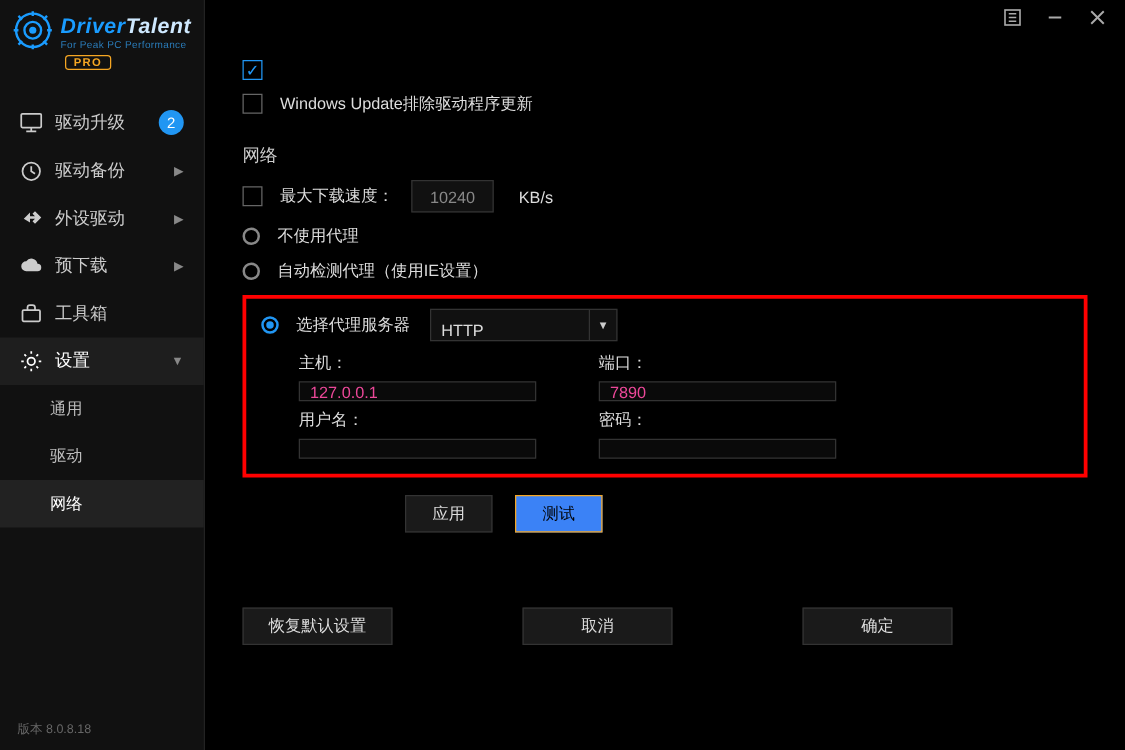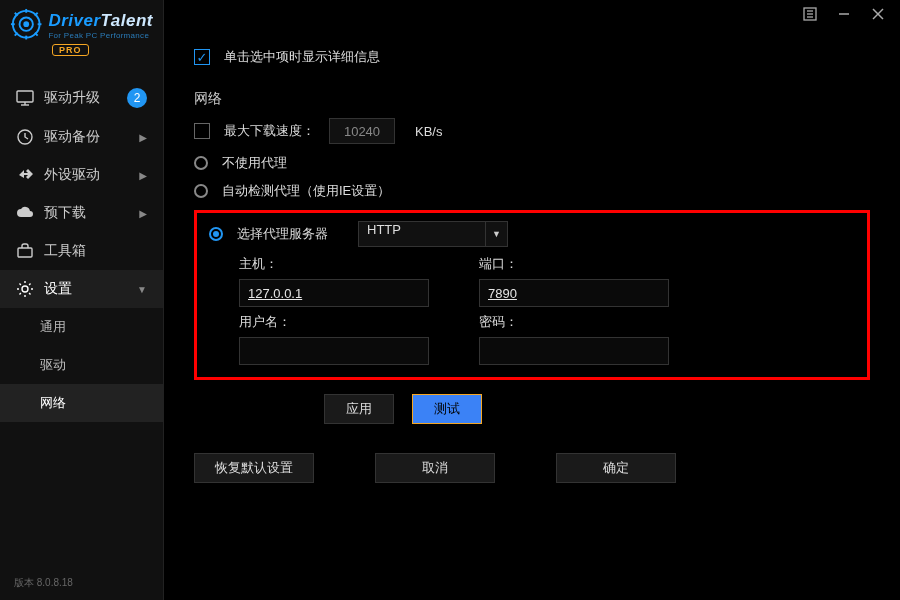--- a/index.html
+++ b/index.html
@@ -40,31 +40,31 @@
   .section-title { color: #ccc; font-size: 14px; margin: 24px 0 10px 0; }
 
   .speed-input { width: 66px; height: 26px; background: #111; border: 1px solid #333; color: #888; padding: 0 8px; font-size: 13px; text-align: center; }
   .unit { color: #ddd; font-size: 13px; margin-left: 6px; }
 
   .radio { width: 14px; height: 14px; border: 2px solid #888; border-radius: 50%; display: inline-flex; align-items: center; justify-content: center; cursor: pointer; }
   .radio.selected { border-color: #2196f3; }
   .radio.selected::after { content: ""; width: 6px; height: 6px; background: #2196f3; border-radius: 50%; }
 
   .highlight-box { border: 3px solid #ff0000; padding: 8px 12px 12px 12px; margin-top: 2px; }
-  .proxy-select { display: inline-flex; align-items: flex-start; width: 150px; height: 26px; background: #111; border: 1px solid #333; color: #ddd; padding: 0 8px; font-size: 13px; cursor: pointer; margin-left: 16px; position: relative; }
+  .proxy-select { display: inline-flex; align-items: flex-end; width: 150px; height: 26px; background: #111; border: 1px solid #333; color: #ddd; padding: 0 8px; font-size: 13px; cursor: pointer; margin-left: 2px; position: relative; }
   .proxy-select .caret { position: absolute; right: 0; top: 0; bottom: 0; width: 22px; border-left: 1px solid #333; display: flex; align-items: center; justify-content: center; color: #ccc; font-size: 9px;}
   .field-grid { display: grid; grid-template-columns: 200px 200px; column-gap: 40px; row-gap: 6px; margin-left: 30px; margin-top: 8px; }
   .field-label { color: #ddd; font-size: 13px; }
-  .text-input { width: 190px; height: 28px; background: #0a0a0a; border: 1px solid #333; color: #e5e5e5; padding: 0 8px; font-size: 13px; text-decoration: underline; }
+  .text-input { width: 190px; height: 16px; background: #0a0a0a; border: 1px solid #333; color: #ec4899; padding: 0 8px; font-size: 13px; }
 
   .btn-row { display: flex; gap: 18px; margin: 14px 0 0 130px; }
   .btn { min-width: 70px; height: 30px; display: inline-flex; align-items: center; justify-content: center; font-size: 13px; cursor: pointer; border: 1px solid #333; background: #1a1a1a; color: #ddd; }
   .btn.primary { background: #3b82f6; color: #000; border-color: #f5a623; }
 
-  .footer-btns { display: flex; gap: 61px; margin-top: 29px; text-align: right; }
+  .footer-btns { display: flex; gap: 104px; margin-top: 60px; text-align: right; }
   .footer-btns .btn { min-width: 120px; }
 </style>
 </head>
 <body>
 
 <div class="app">
 
   <div class="sidebar">
     <div class="logo-area">
       <div class="logo">
@@ -179,21 +179,24 @@
           <svg width="14" height="14" viewBox="0 0 14 14" stroke="#aaa" stroke-width="1.5">
             <line x1="2" y1="2" x2="12" y2="12"></line>
             <line x1="12" y1="2" x2="2" y2="12"></line>
           </svg>
         </span>
     </div>
 
     <div class="content">
       <div class="row">
         <span class="chk checked"></span>
-        <span>单击选中项时显示详细信息</span>
+      </div>
+      <div class="row">
+        <span class="chk"></span>
+        <span>Windows Update排除驱动程序更新</span>
       </div>
 
       <div class="section-title">网络</div>
 
       <div class="row">
         <span class="chk"></span>
         <span>最大下载速度：</span>
         <input class="speed-input" readonly="" value="10240" style="">
         <span class="unit">KB/s</span>
       </div>

